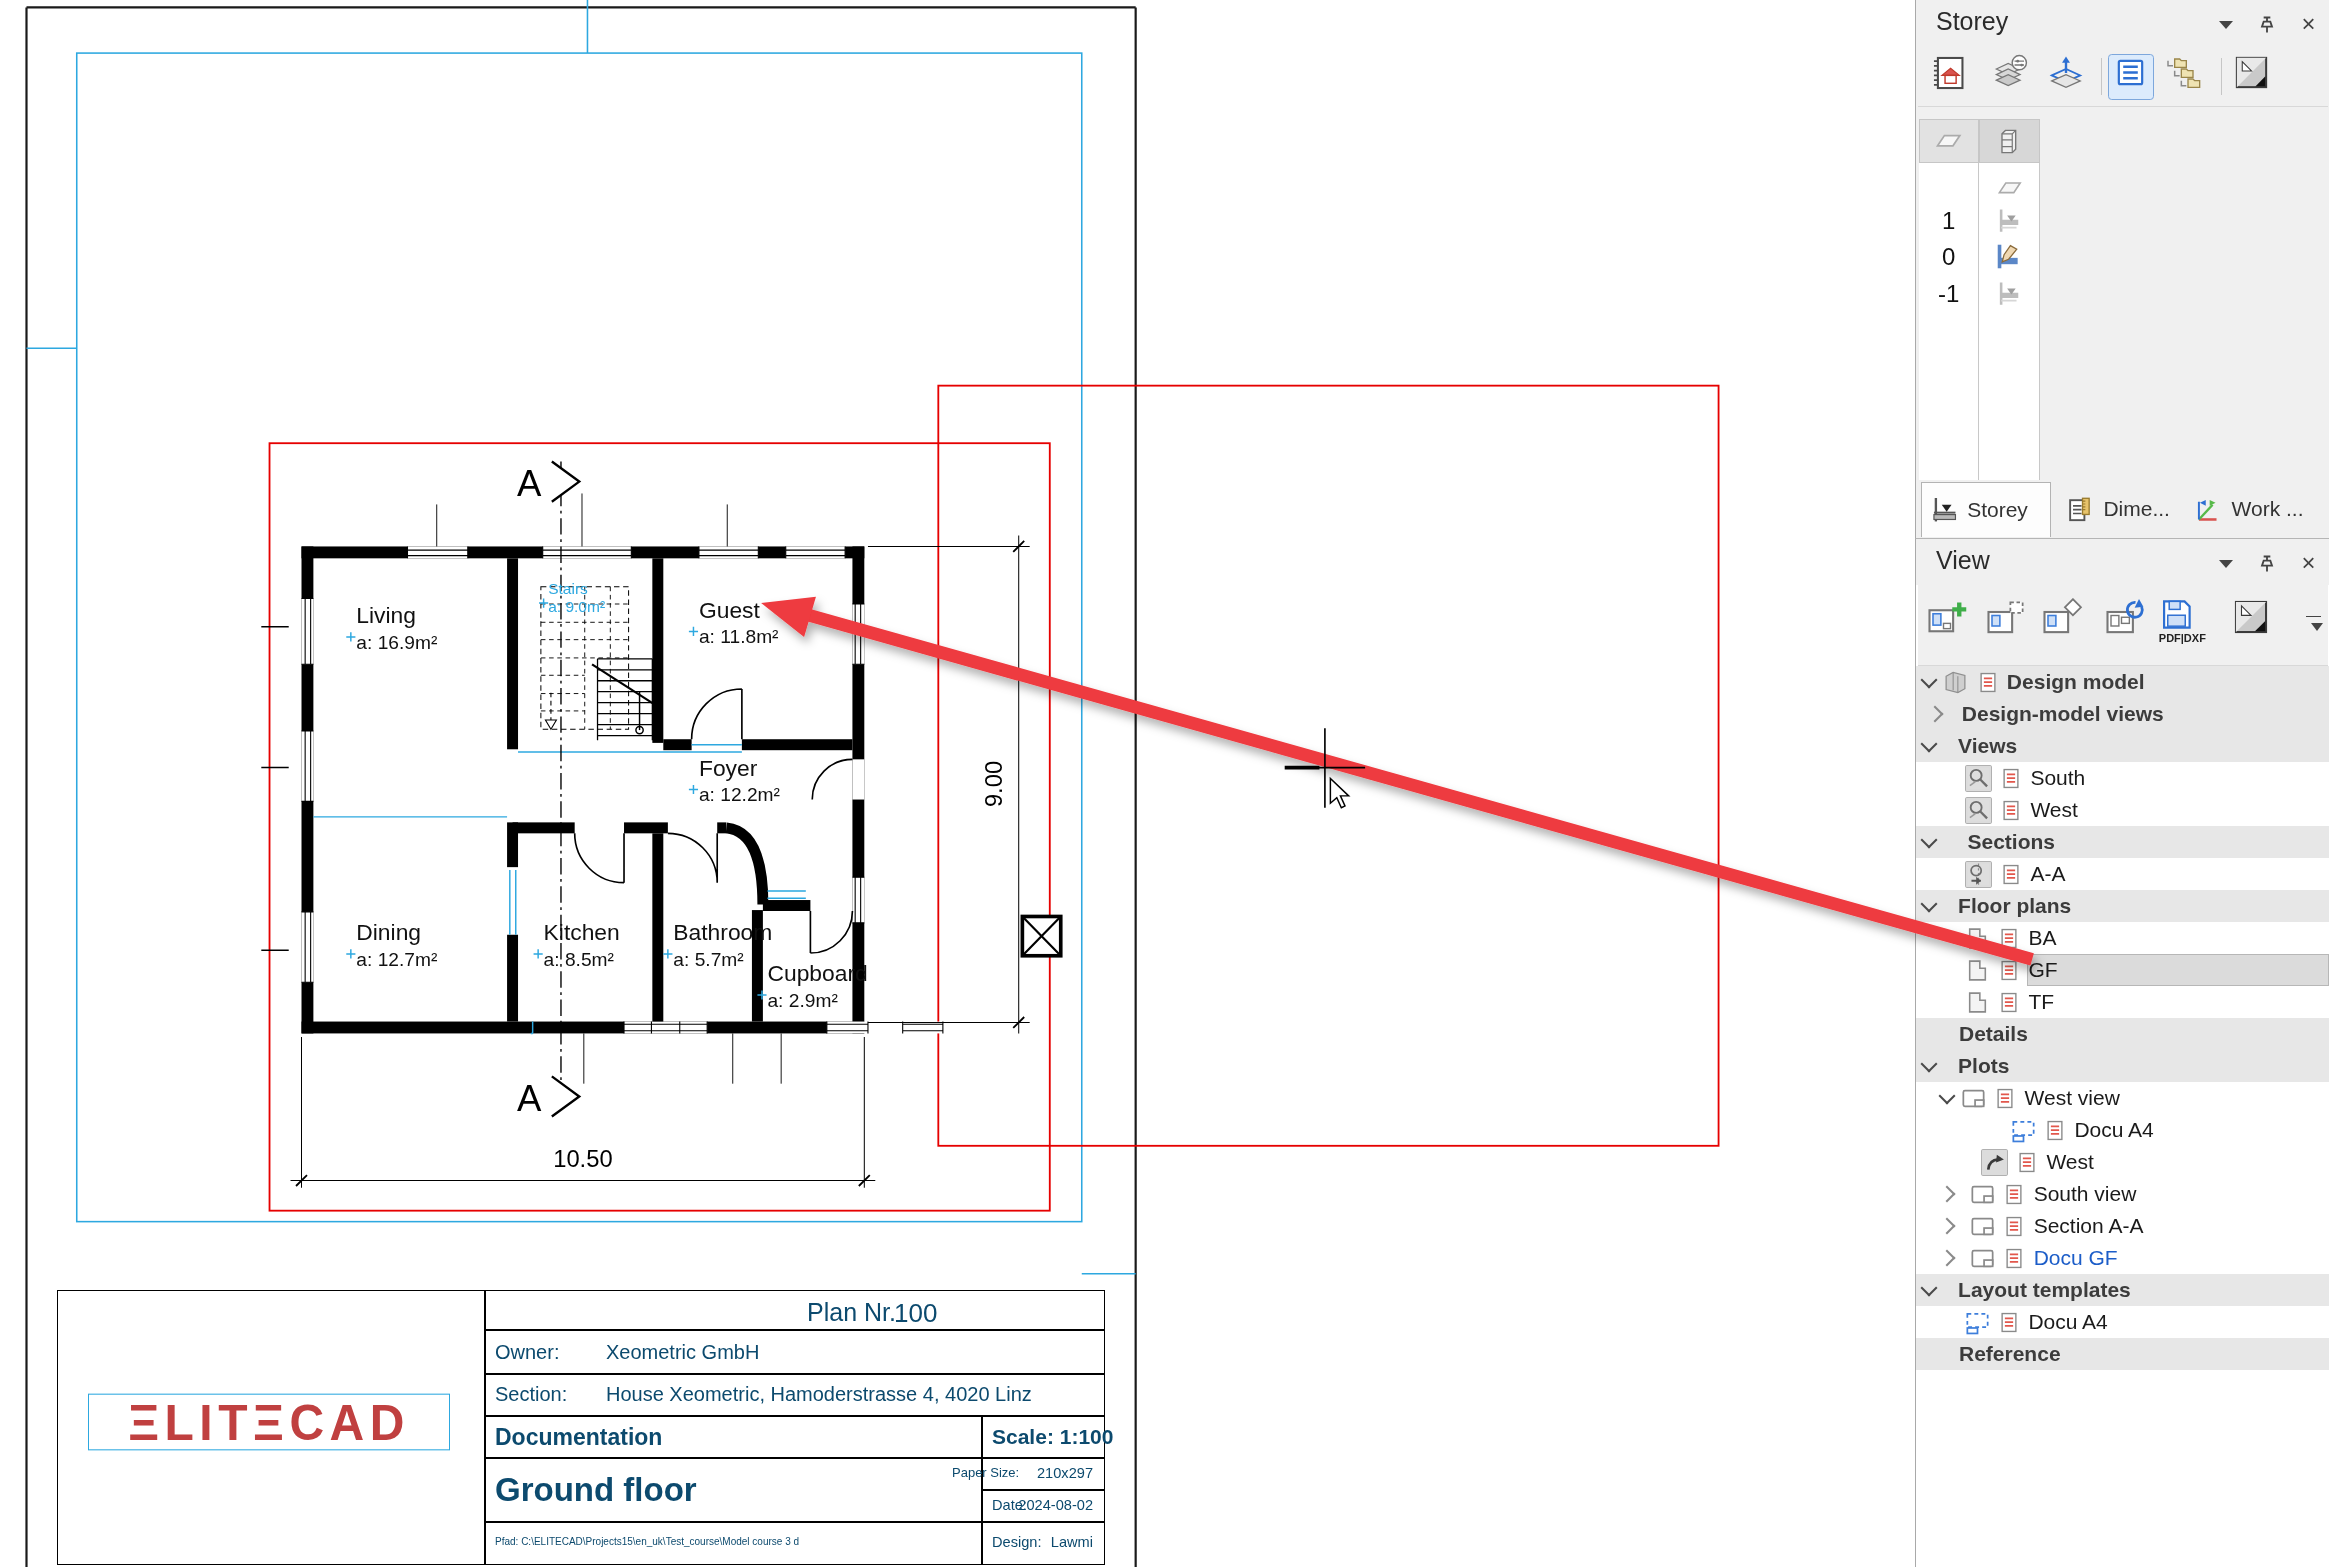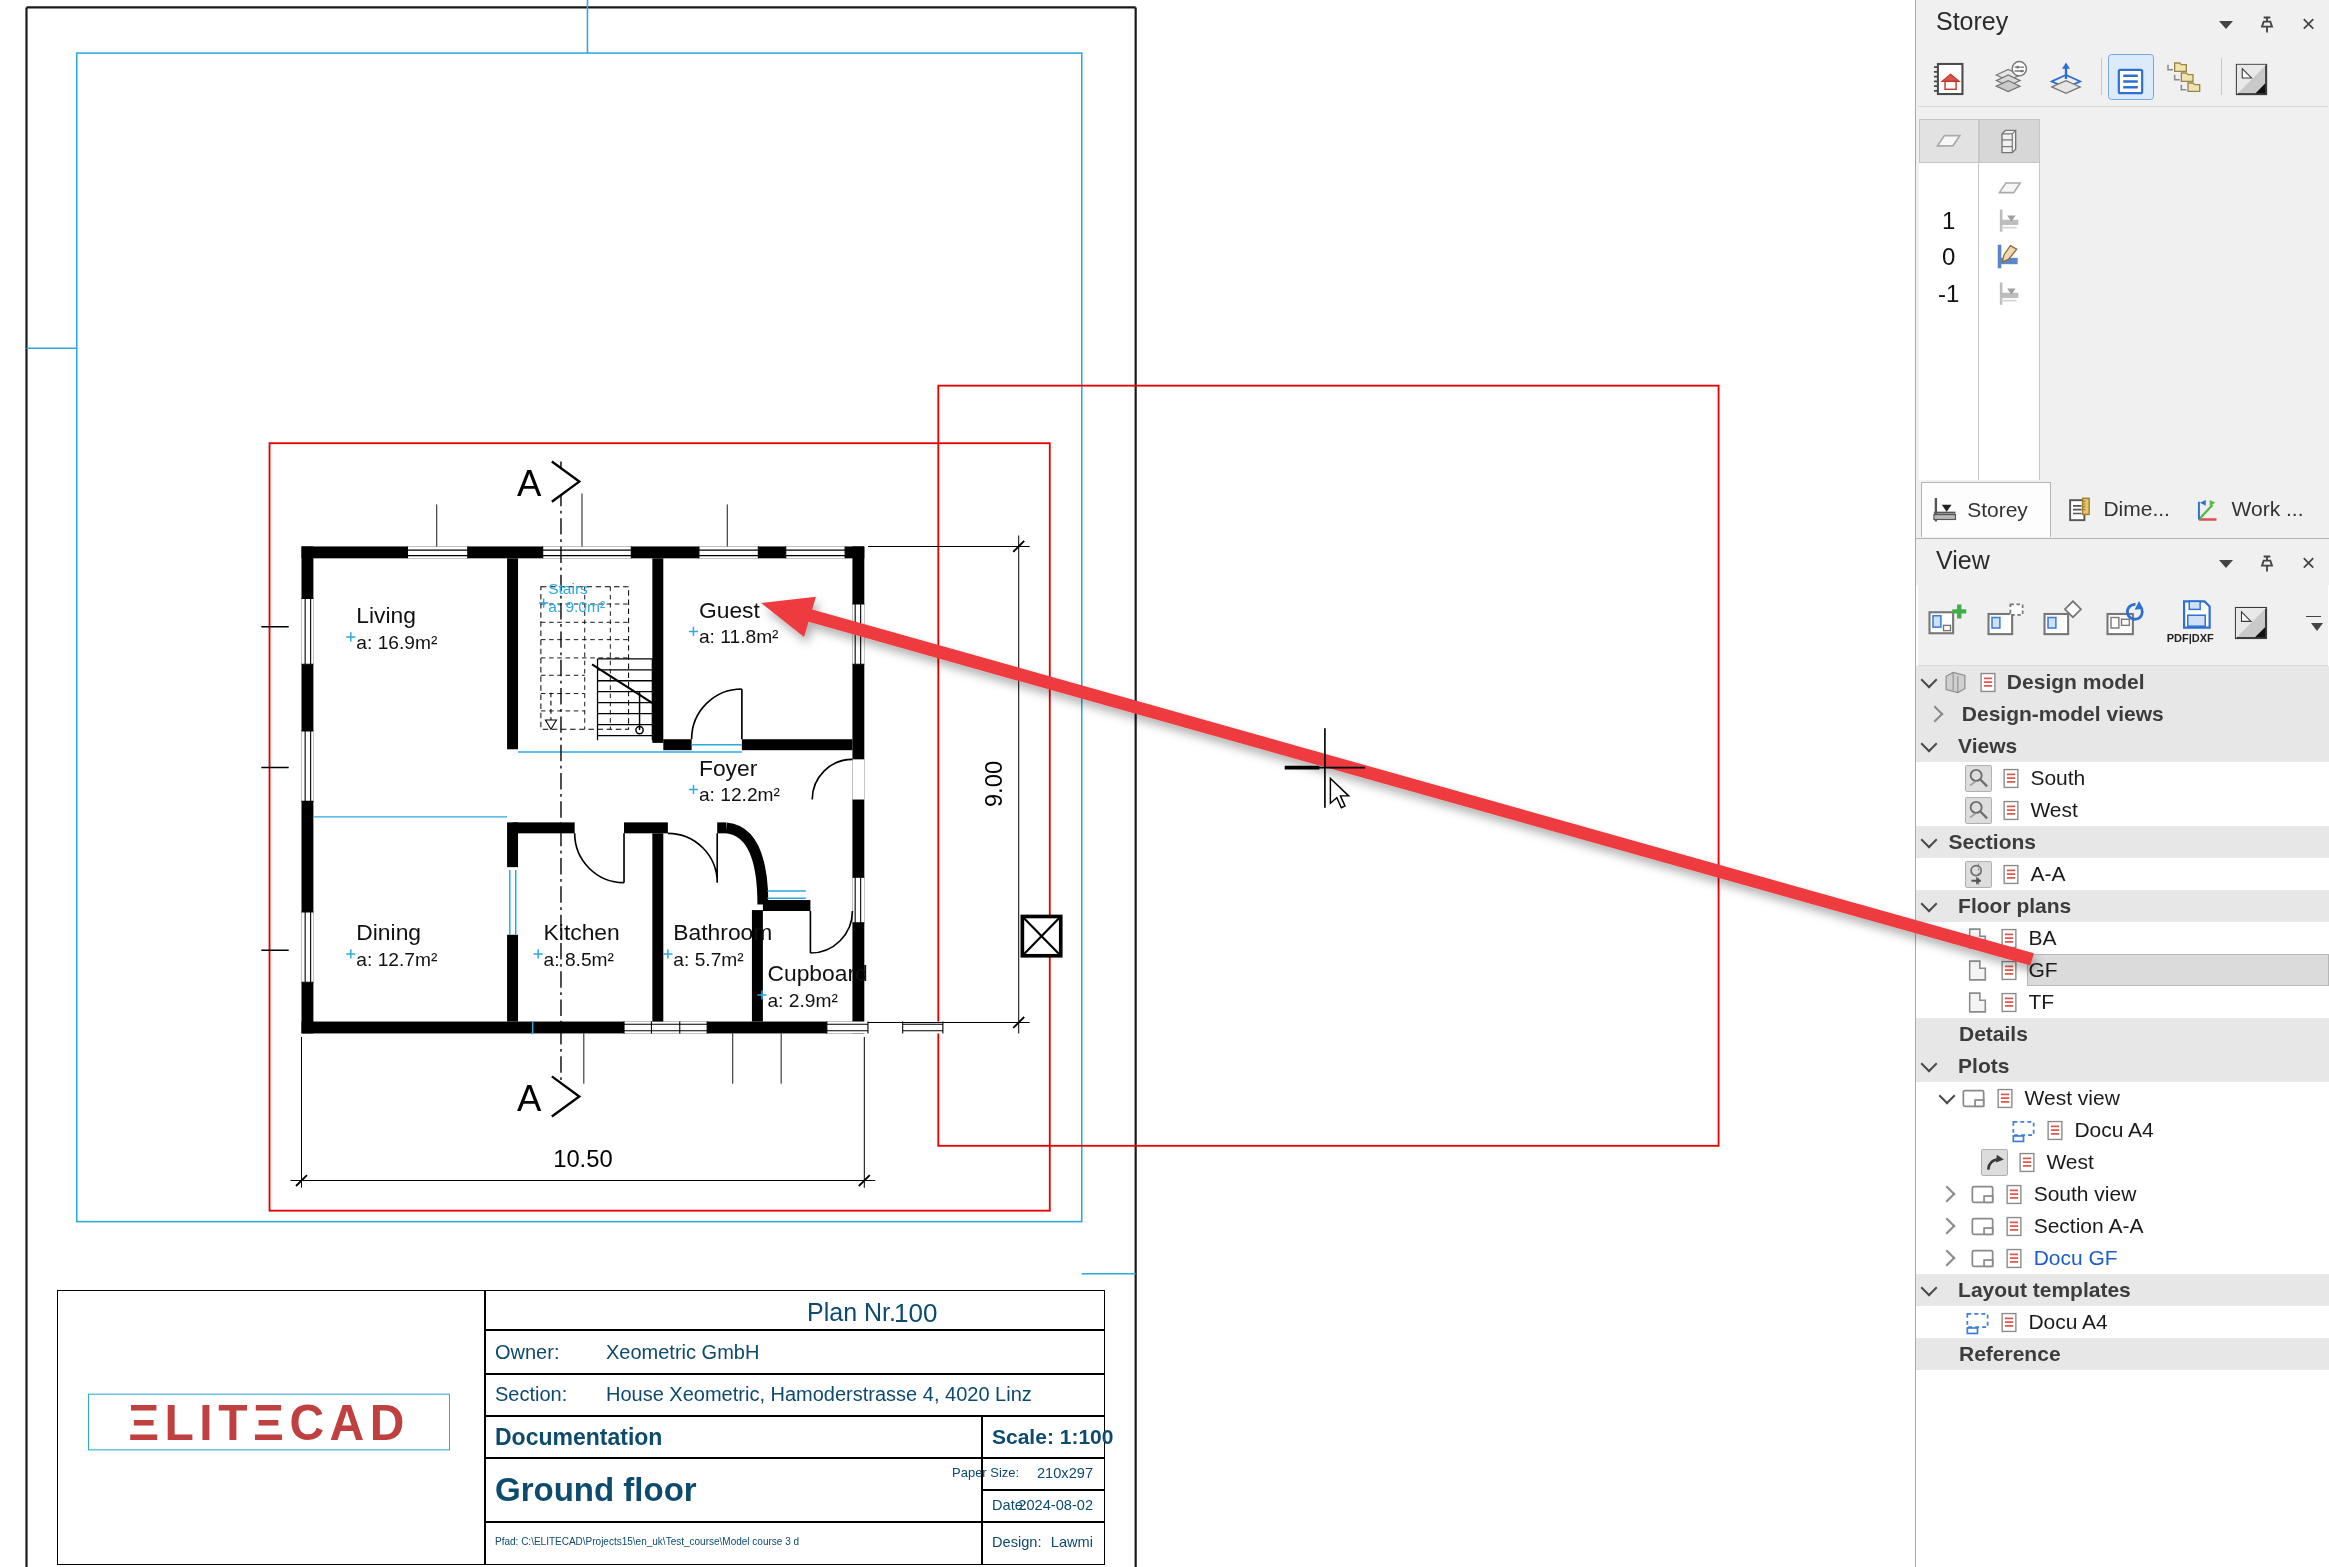--- a/index.html
+++ b/index.html
@@ -6,21 +6,21 @@
   #stage{position:relative;width:2330px;height:1568px;overflow:hidden;background:#fff;}
   svg text{font-family:"Liberation Sans",sans-serif;}
   
   .panel{position:absolute;left:1915px;width:415px;background:#f0f0f0;border-left:0.9px solid #a9a9a9;box-sizing:border-box;}
   .phead{position:relative;height:46px;}
   .ptitle{position:absolute;left:20px;top:7.3px;font-size:25px;color:#2b2b2b;}
   .wicons{position:absolute;right:14.6px;top:14.6px;display:flex;gap:24px;align-items:center;}
   .chev-dn{width:0;height:0;border-left:7.3px solid transparent;border-right:7.3px solid transparent;border-top:8.2px solid #444;}
   .closex{font-size:24px;color:#444;line-height:18.3px;}
   .ptool{position:absolute;left:1.8px;right:1.8px;height:60px;border-bottom:0.9px solid #d8d8d8;}
-  .tbtn{position:absolute;top:8.2px;width:44px;height:44px;display:flex;align-items:flex-end;justify-content:center;border-radius:3.7px;}
+  .tbtn{position:absolute;top:8.2px;width:44px;height:44px;display:flex;align-items:flex-start;justify-content:center;border-radius:3.7px;}
   .tbtn.sel{background:#dcebfc;border:1.8px solid #7da7dc;}
   .tsep{position:absolute;top:12px;width:0.9px;height:37px;background:#c6c6c6;}
   
   .scol{position:absolute;background:#fff;box-sizing:border-box;border-right:0.9px solid #c8c8c8;}
   .scell{position:absolute;height:44px;background:#e2e2e2;border:0.9px solid #c6c6c6;box-sizing:border-box;display:flex;align-items:center;justify-content:center;}
   .scell.pressed{background:#d7d7d7;}
   .lvlrow{position:absolute;height:35px;display:flex;align-items:center;}
   .lvlnum{position:absolute;width:60px;text-align:center;font-size:24px;color:#111;}
   
   .tabbar{position:absolute;left:0;right:0;top:480px;height:58px;}
@@ -602,21 +602,21 @@
           <svg class="ti pressed" viewBox="0 0 27 27" width="25" height="25">
             <use href="#sym-view"></use>
           </svg>
           <svg class="ti sm" viewBox="0 0 24 27" width="22" height="25">
             <use href="#sym-doc"></use>
           </svg>
           <span class="lbl">West</span>
         </div>
       <div class="trow hdr" style="padding-left:7.3px">
           <span class="cv d"></span>
-          <span class="lbl" style="margin-left:5px">Sections</span>
+          <span class="lbl" style="margin-left:24px">Sections</span>
         </div>
       <div class="trow" style="padding-left:49px">
           <svg class="ti pressed" viewBox="0 0 27 27" width="25" height="25">
             <use href="#sym-section"></use>
           </svg>
           <svg class="ti sm" viewBox="0 0 24 27" width="22" height="25">
             <use href="#sym-doc"></use>
           </svg>
           <span class="lbl">A-A</span>
         </div>

